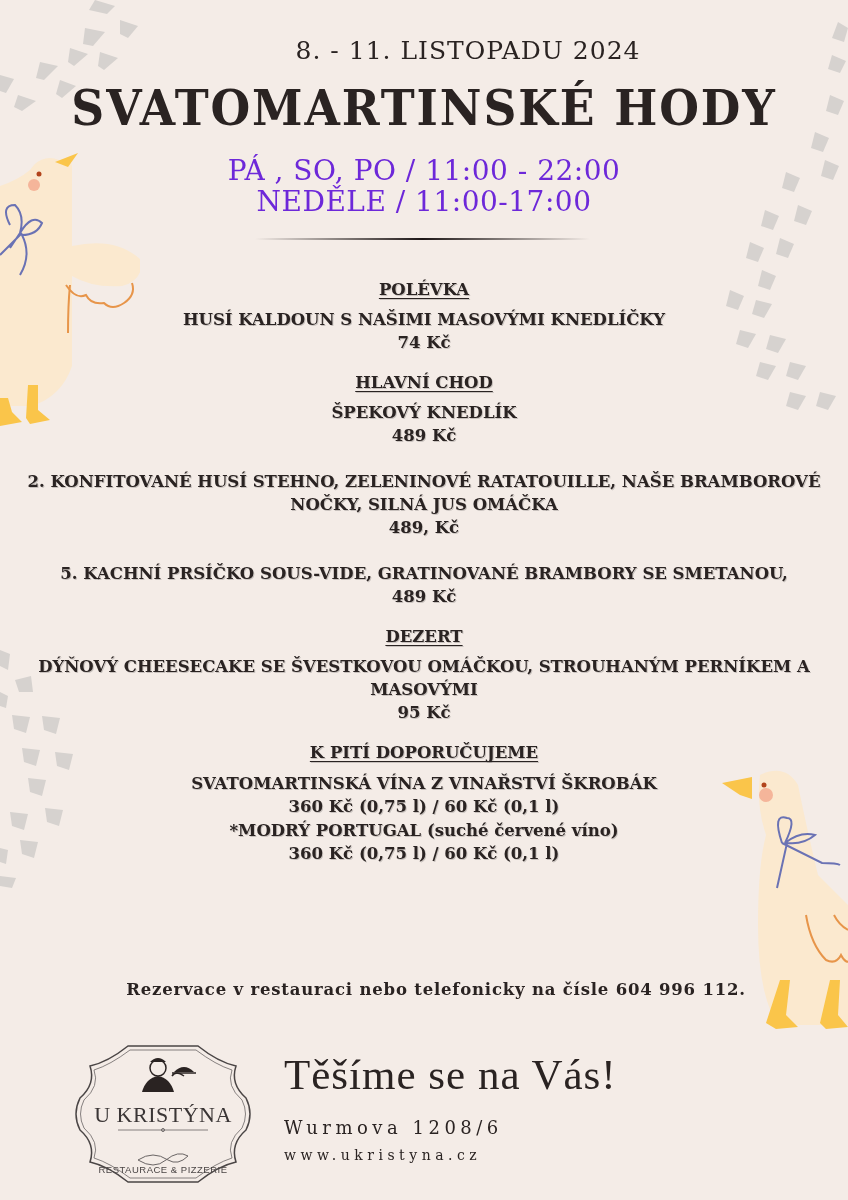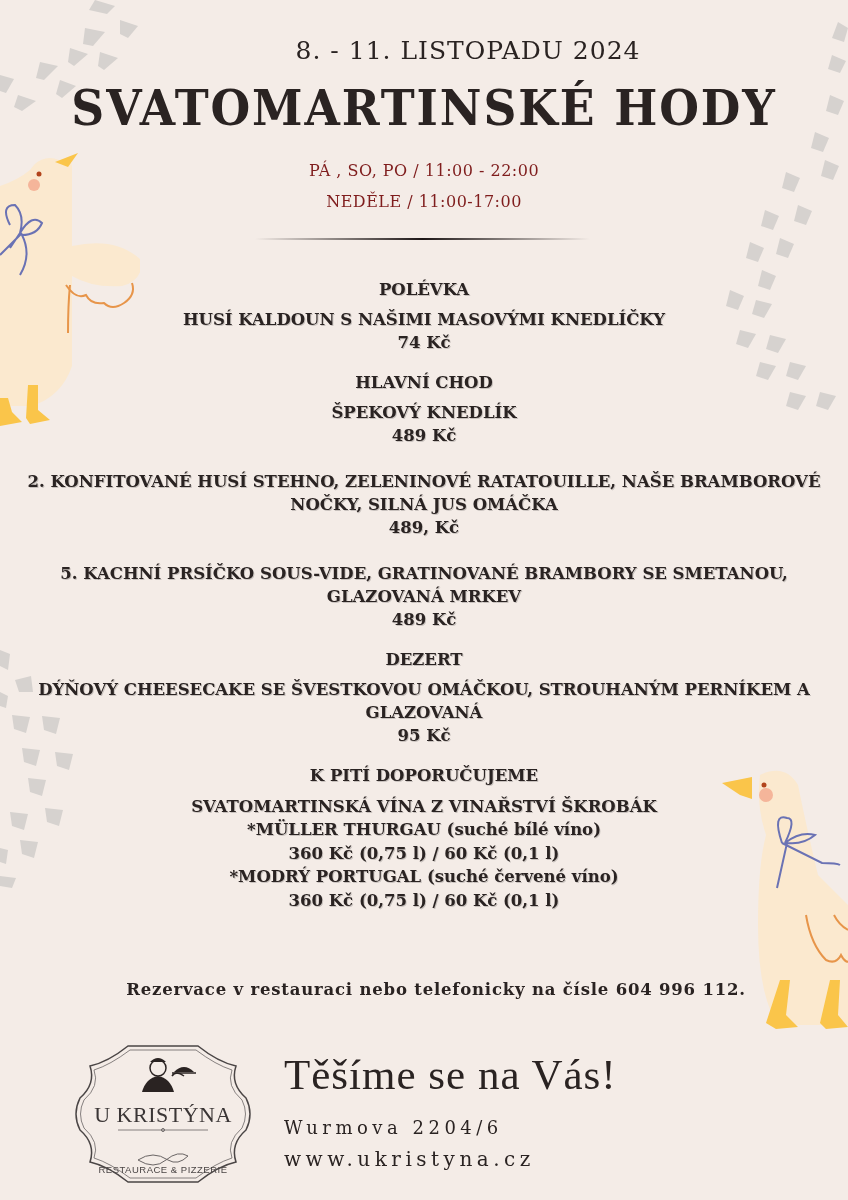--- a/index.html
+++ b/index.html
@@ -6,36 +6,36 @@
   body {
     width: 848px; height: 1200px; overflow: hidden;
     background: #f4ece7;
     position: relative;
     font-family: "DejaVu Serif", serif;
     color: #2a2322;
   }
   .center { position: absolute; left: 0; width: 848px; text-align: center; }
   .date { top: 36px; font-size: 25px; letter-spacing: 1px; color: #2a2322; padding-left: 44px; }
   .title { top: 80px; font-size: 48px; letter-spacing: 2px; font-weight: bold; color: #2a2322; font-family: "DejaVu Serif", serif; transform: scaleX(0.95); }
-  .hours { top: 155px; font-size: 16px; color: #7f1d1d; line-height: 31px; letter-spacing: 0.5px; }
+  .hours { top: 155px; font-size: 28px; color: #6d28d9; line-height: 31px; letter-spacing: 0.5px; }
   .divider {
     position: absolute; top: 238px; left: 255px; width: 335px; height: 2px;
     background: linear-gradient(90deg, rgba(40,30,30,0) 0%, #1d1616 50%, rgba(40,30,30,0) 100%);
   }
   .menu { top: 278px; font-size: 16.5px; font-weight: bold; line-height: 23px; color: #2a2322; text-shadow: 1px 1px 0 rgba(0,0,0,0.18); }
-  .section-head { text-underline-offset: 3px; margin-bottom: 7px; }
+  .section-head { text-decoration: underline; text-underline-offset: 3px; margin-bottom: 7px; }
   .section { margin-bottom: 17px; }
   .item { margin-bottom: 23px; }
   .item:last-child { margin-bottom: 0; }
   .line { display: block; }
   .drinks { line-height: 23.5px; }
   .reservation { top: 980px; font-size: 16.5px; font-weight: bold; letter-spacing: 0.8px; color: #2a2322; margin-left: 12px; }
   .greeting { position: absolute; left: 284px; top: 1050px; font-size: 43px; color: #2a2322; letter-spacing: 1px; font-family: Liberation Serif, serif; }
   .address { position: absolute; left: 284px; top: 1117px; font-size: 18px; letter-spacing: 4.5px; color: #2a2322; }
-  .website { position: absolute; left: 284px; top: 1147px; font-size: 20px; letter-spacing: 4.5px; color: #2a2322; }
+  .website { position: absolute; left: 284px; top: 1147px; font-size: 14px; letter-spacing: 4.5px; color: #2a2322; }
   .logo { position: absolute; left: 68px; top: 1040px; width: 190px; height: 148px; }
   .logo-name { position: absolute; left: 0; width: 190px; top: 62px; text-align: center; font-family: "Liberation Serif", serif; font-size: 22px; color: #3a3535; letter-spacing: 0.5px; }
   .logo-sub { position: absolute; left: 0; width: 190px; top: 96px; text-align: center; font-family: "Liberation Sans", sans-serif; font-size: 9.5px; color: #4a4545; letter-spacing: 0.5px; margin-top: 28px; }
   .deco { position: absolute; }
 </style>
 </head>
 <body>
 
 <svg class="deco" style="left:0;top:0" width="200" height="130" viewBox="0 0 200 130">
   <g fill="#d6d2cf">
@@ -141,38 +141,36 @@
       <span class="line">ŠPEKOVÝ KNEDLÍK</span>
       <span class="line">489 Kč</span>
     </div>
     <div class="item">
       <span class="line">2. KONFITOVANÉ HUSÍ STEHNO, ZELENINOVÉ RATATOUILLE, NAŠE BRAMBOROVÉ</span>
       <span class="line">NOČKY, SILNÁ JUS OMÁČKA</span>
       <span class="line">489, Kč</span>
     </div>
     <div class="item">
       <span class="line">5. KACHNÍ PRSÍČKO SOUS-VIDE, GRATINOVANÉ BRAMBORY SE SMETANOU,</span>
-      <span class="line">GLAZOVANÁ MRKEV</span>
       <span class="line">489 Kč</span>
     </div>
   </div>
 
   <div class="section">
     <div class="section-head">DEZERT</div>
     <div class="item">
       <span class="line">DÝŇOVÝ CHEESECAKE SE ŠVESTKOVOU OMÁČKOU, STROUHANÝM PERNÍKEM A</span>
-      <span class="line">GLAZOVANÁ</span>
+      <span class="line">MASOVÝMI</span>
       <span class="line">95 Kč</span>
     </div>
   </div>
 
   <div class="section drinks">
     <div class="section-head">K PITÍ DOPORUČUJEME</div>
     <span class="line">SVATOMARTINSKÁ VÍNA Z VINAŘSTVÍ ŠKROBÁK</span>
-    <span class="line">*MÜLLER THURGAU (suché bílé víno)</span>
     <span class="line">360 Kč (0,75 l) / 60 Kč (0,1 l)</span>
     <span class="line">*MODRÝ PORTUGAL (suché červené víno)</span>
     <span class="line">360 Kč (0,75 l) / 60 Kč (0,1 l)</span>
   </div>
 </div>
 
 <div class="center reservation">Rezervace v restauraci nebo telefonicky na čísle 604 996 112.</div>
 
 <div class="logo">
   <svg width="190" height="148" viewBox="0 0 190 148" style="position:absolute;left:0;top:0">
@@ -186,14 +184,14 @@
     <line x1="104" y1="33" x2="128" y2="33" stroke="#2a2322" stroke-width="1.5"></line>
     <line x1="50" y1="90" x2="140" y2="90" stroke="#6a6565" stroke-width="0.8"></line>
     <circle cx="95" cy="90" r="1.5" fill="none" stroke="#6a6565"></circle>
     <path d="M70 120 q15 -10 30 0 q10 6 20 -4 q-10 -6 -22 4 q-12 10 -28 0" fill="none" stroke="#6a6565" stroke-width="1"></path>
   </svg>
   <div class="logo-name">U KRISTÝNA</div>
   <div class="logo-sub">RESTAURACE &amp; PIZZERIE</div>
 </div>
 
 <div class="greeting">Těšíme se na Vás!</div>
-<div class="address">Wurmova 2204/6</div>
+<div class="address">Wurmova 1208/6</div>
 <div class="website">www.ukristyna.cz</div>
 
 </body></html>

